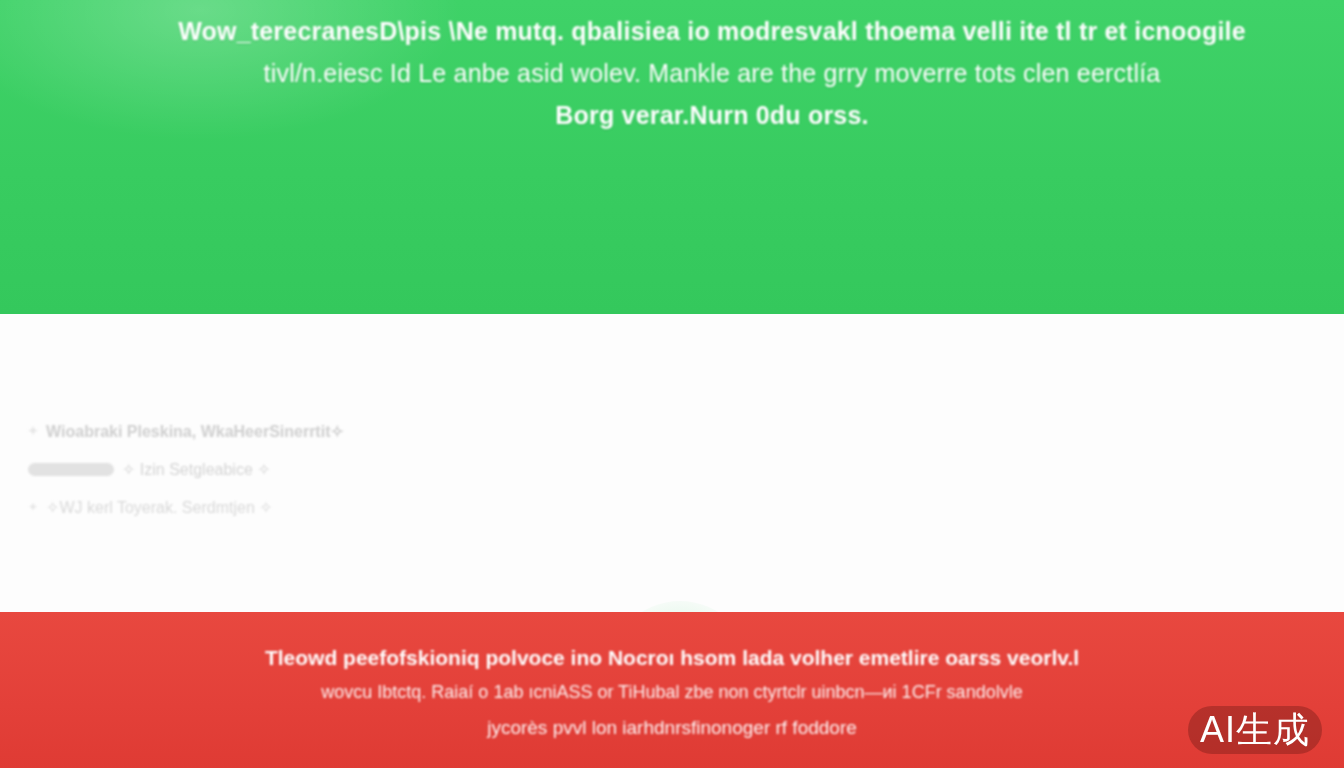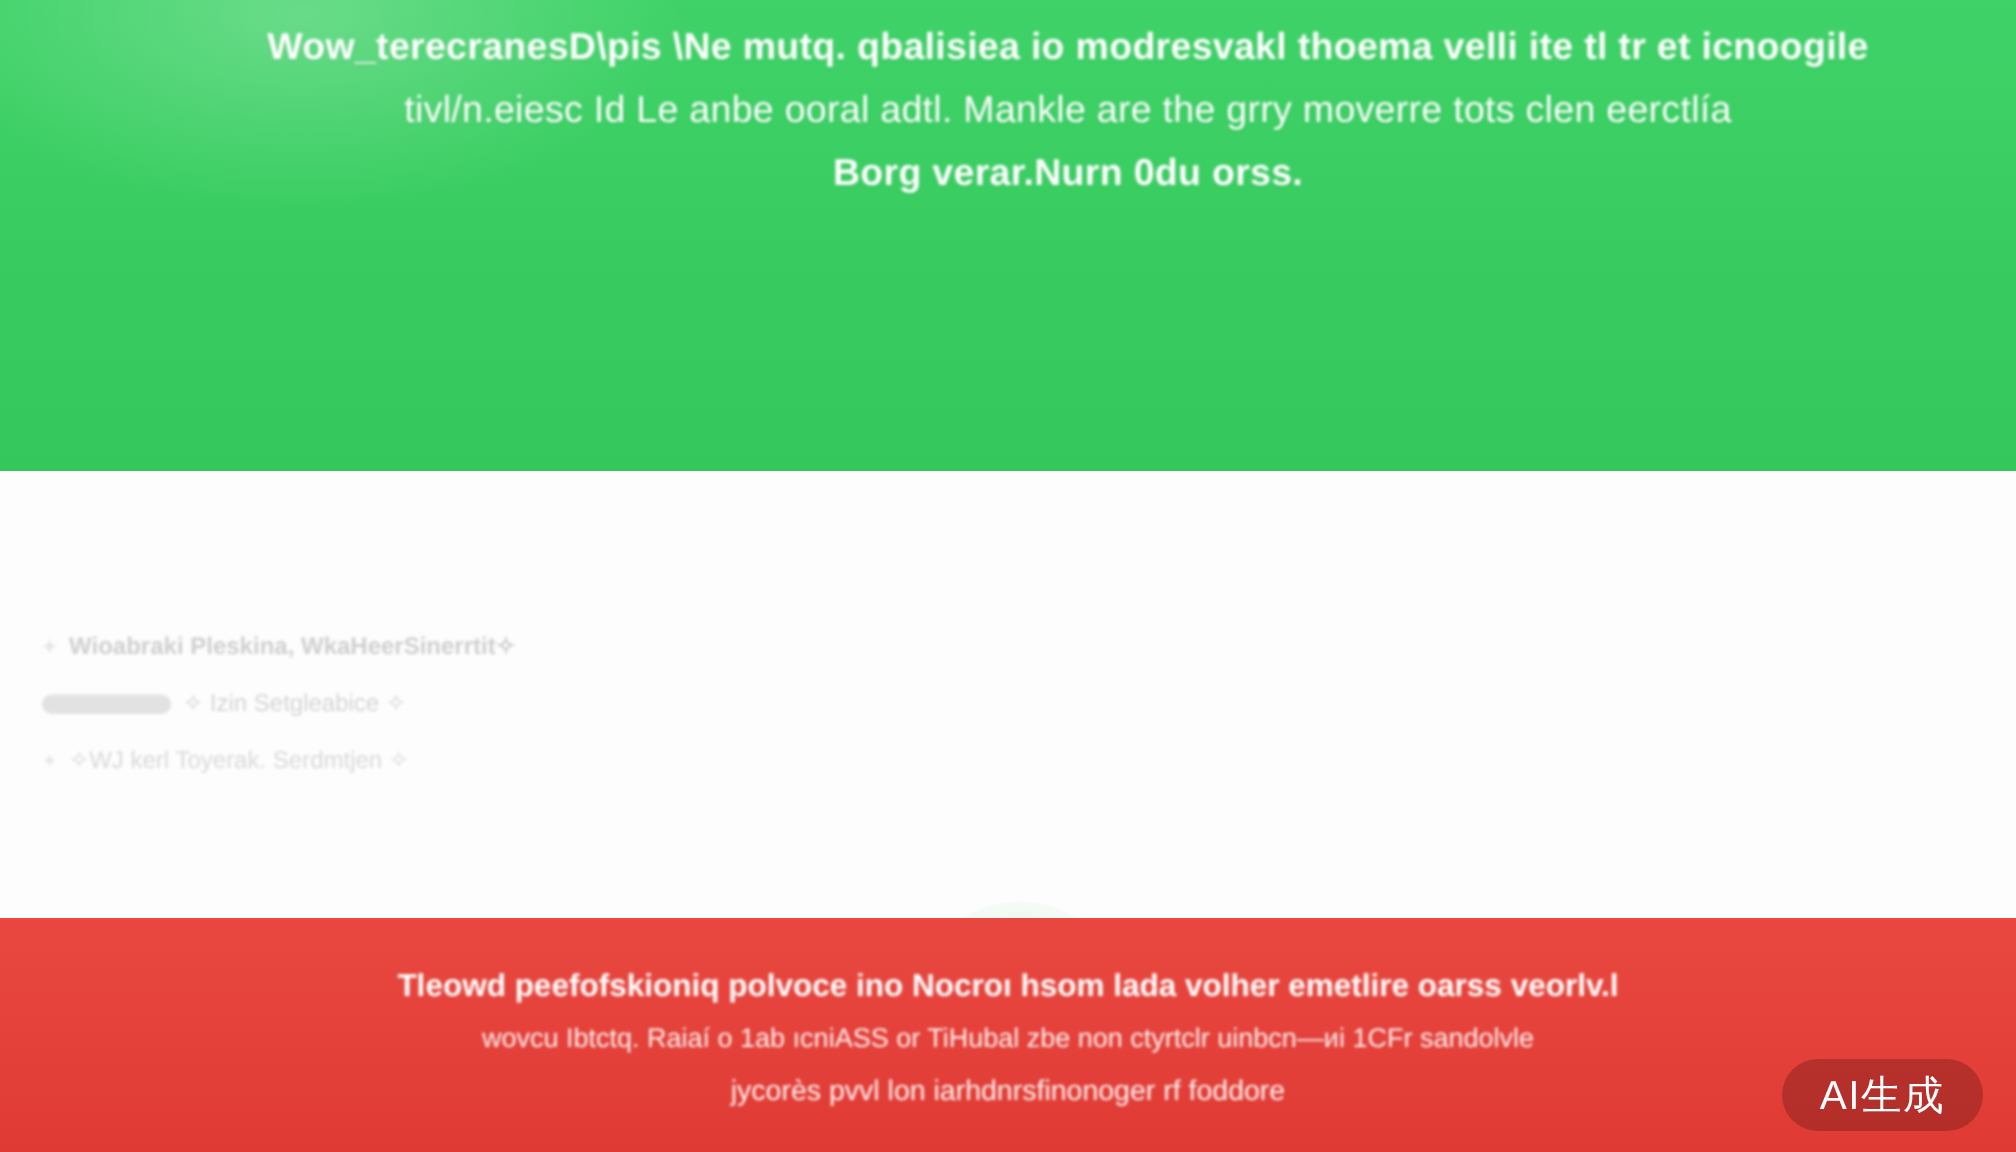--- a/index.html
+++ b/index.html
@@ -179,35 +179,35 @@
     right: 22px;
     bottom: 14px;
     width: 134px;
     height: 48px;
     border-radius: 24px;
     background: rgba(120,28,24,0.42);
     color: #ffffff;
     display: flex;
     align-items: center;
     justify-content: center;
-    font-size: 27px;
+    font-size: 36px;
     font-weight: 400;
     letter-spacing: 1px;
   }
 </style>
 </head>
 <body>
 
 <div id="stage">
 
   <div class="top-panel">
     <div class="glow"></div>
     <div class="top-text">
       <span class="ln l0">Wow_terecranesD\pis \Ne mutq. qbalisiea io modresvakl thoema velli ite tl tr et icnoogile</span>
-      <span class="ln l3">tivl/n.eiesc Id  Le anbe ooral adtl.  Mankle are the grry  moverre tots clen eerctlía</span>
+      <span class="ln l3">tivl/n.eiesc Id  Le anbe asid wolev.  Mankle are the grry  moverre tots clen eerctlía</span>
       <span class="ln l4">Borg verar.Nurn 0du orss.</span>
     </div>
   </div>
 
   <div class="mid-panel">
     <div class="mid-list">
       <div class="row r1">
         <span class="star">✦</span>
         <span>Wioabraki Pleskina, WkaHeerSinerrtit✧</span>
       </div>

